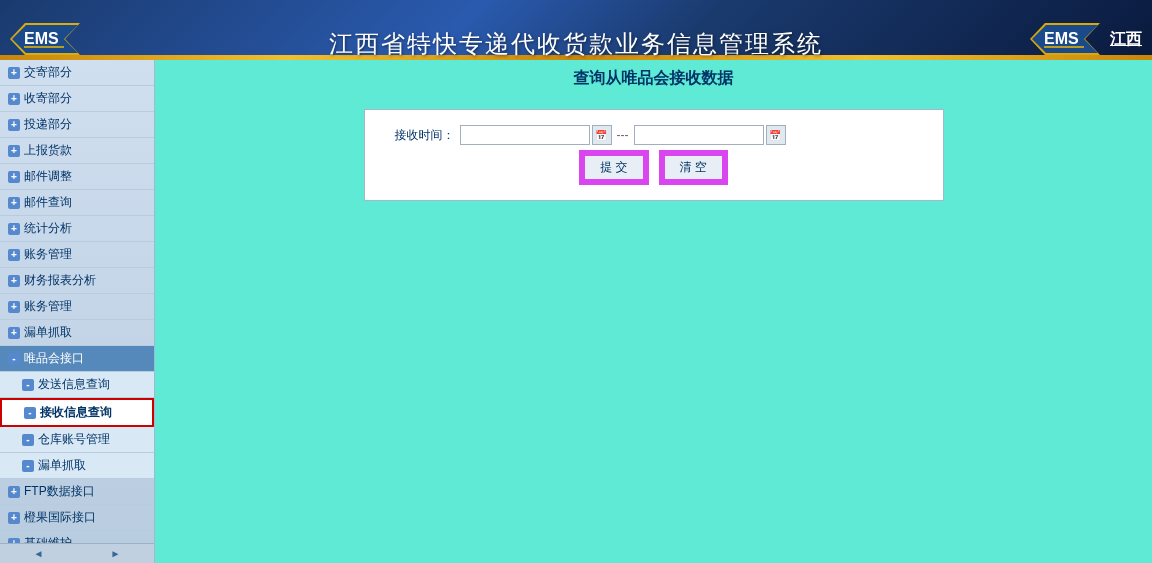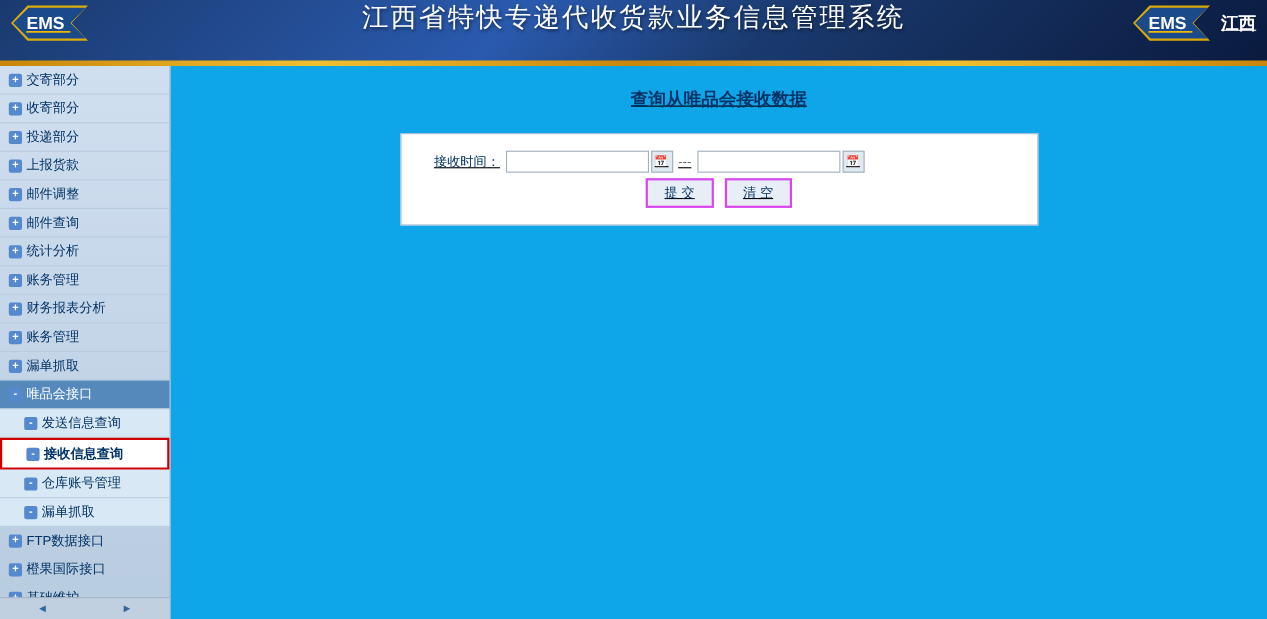--- a/index.html
+++ b/index.html
@@ -11,21 +11,21 @@
       font-size: 12px;
       background: #c8d8e8;
     }
 
     
     .header {
       width: 100%;
       height: 60px;
       background: linear-gradient(135deg, #1a3a6e 0%, #2a5aae 40%, #1a3a6e 60%, #0a1a3e 100%);
       display: flex;
-      align-items: flex-start;
+      align-items: flex-end;
       justify-content: space-between;
       padding: 0 10px;
       position: relative;
       overflow: hidden;
     }
     .header::before {
       content: '';
       position: absolute;
       bottom: 0;
       left: 0;
@@ -145,26 +145,25 @@
       border: none;
       background: #c0d0e0;
       cursor: pointer;
       font-size: 10px;
       color: #336699;
     }
 
     
     .content {
       flex: 1;
-      background: #0ea5e9;
-      padding: 20px;
+      background: #5eead4;
+      padding: 8px;
       display: flex;
       flex-direction: column;
       align-items: center;
-      text-decoration: underline;
     }
     .content-title {
       font-size: 16px;
       font-weight: bold;
       color: #003366;
       margin-bottom: 20px;
       text-align: center;
     }
     .form-box {
       background: white;
@@ -209,21 +208,21 @@
       margin-left: 2px;
     }
     .form-buttons {
       display: flex;
       justify-content: center;
       gap: 10px;
       margin-top: 5px;
     }
     .btn {
       padding: 3px 15px;
-      border: 2px solid #d946ef;
+      border: 6px solid #d946ef;
       background: #e8eef5;
       cursor: pointer;
       font-size: 12px;
       color: #003366;
       min-width: 50px;
     }
 
     
     .sidebar::-webkit-scrollbar {
       width: 8px;

